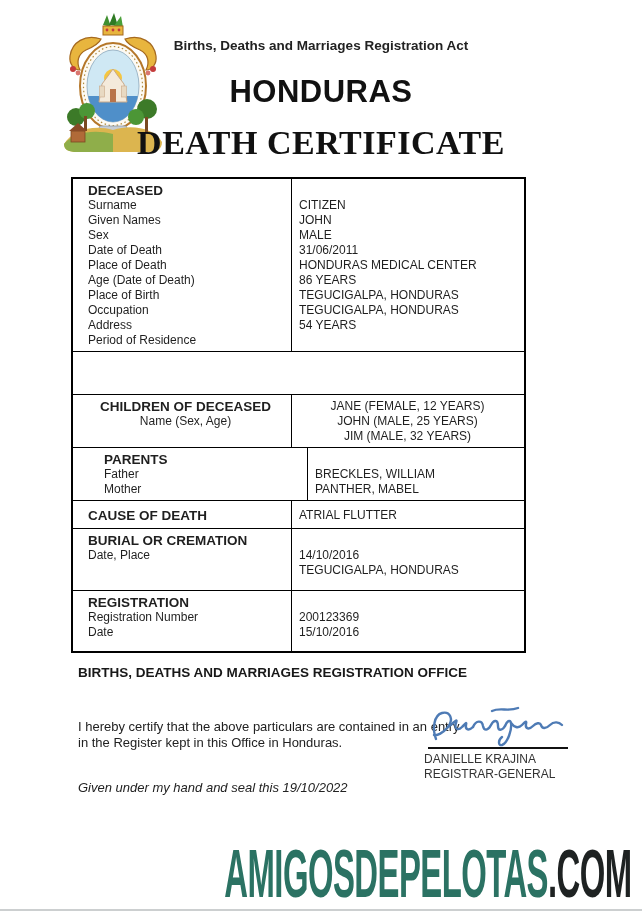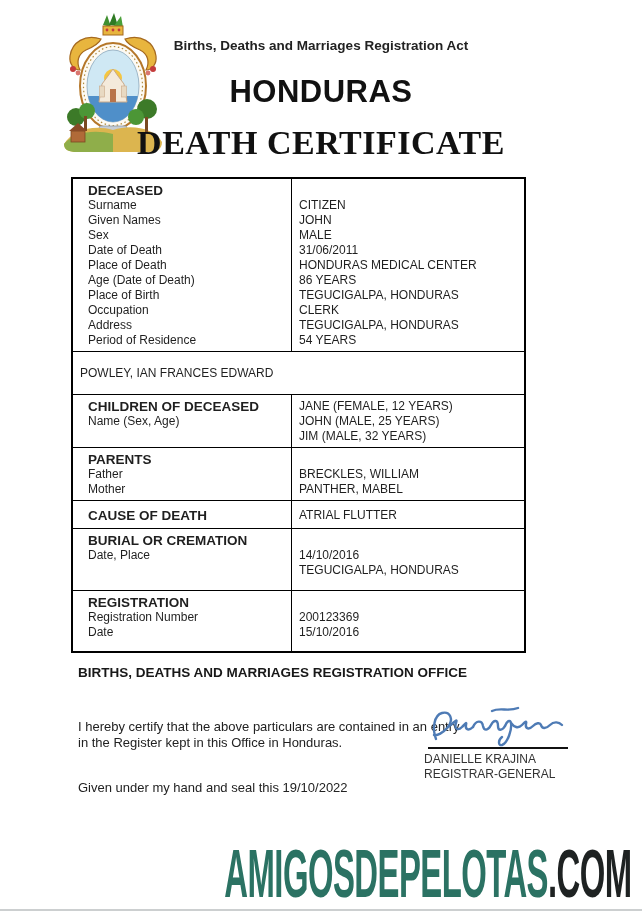--- a/index.html
+++ b/index.html
@@ -22,31 +22,31 @@
   .sec{display:flex;border-top:1px solid #000;box-sizing:border-box;}
   .sec:first-child{border-top:none;}
   .cell{box-sizing:border-box;}
   .cell.l{width:219px;border-right:1px solid #000;padding:4px 8px 3px 15px;flex:none;}
   .cell.r{flex:1;padding:4px 8px 3px 7px;}
   .line{font-size:12px;line-height:15px;min-height:15px;white-space:nowrap;}
   .sec-heading{font-size:13.5px;line-height:15px;font-weight:700;white-space:nowrap;}
   .s-deceased{min-height:165px;}
   .s-marriage{min-height:43px;}
   .s-marriage .cell{display:flex;align-items:center;}
-  .s-children{min-height:47px;}
-  .s-parents{min-height:48px;}
+  .s-children{min-height:47px;text-align:center;}
+  .s-parents{min-height:48px;padding-left:16px;}
   .s-cause{min-height:28px;}
   .s-cause .cell{display:flex;align-items:center;}
   .s-burial{min-height:62px;}
   .s-registration{min-height:61px;padding-top:0;}
 
   
   .office-heading{position:absolute;left:78px;top:665px;font-size:13.5px;font-weight:700;color:#181818;}
   .certify{position:absolute;left:78px;top:719px;font-size:13px;line-height:15.5px;color:#222;}
-  .given{position:absolute;left:78px;top:780px;font-size:13px;color:#222;}
+  .given{position:absolute;left:78px;top:780px;font-size:13px;color:#222;font-style:italic;}
 
   
   .sig-block{position:absolute;left:424px;top:703px;width:148px;text-align:left;}
   .sig-svg{display:block;margin:0 auto -2px auto;width:142px;height:46px;}
   .sig-line{border-top:2px solid #111;width:140px;margin:0 auto;}
   .sig-name{font-size:12px;line-height:15px;margin-top:3px;color:#333;}
   .sig-title{font-size:12px;line-height:15px;color:#333;}
 
   
   .watermark{position:absolute;right:10px;bottom:12px;font-weight:700;font-size:62px;
@@ -137,30 +137,26 @@
       </div>
       <div class="cell r">
         <div class="line"></div>
         <div class="line">CITIZEN</div>
         <div class="line">JOHN</div>
         <div class="line">MALE</div>
         <div class="line">31/06/2011</div>
         <div class="line">HONDURAS MEDICAL CENTER</div>
         <div class="line">86 YEARS</div>
         <div class="line">TEGUCIGALPA, HONDURAS</div>
-        <div class="line">CLERK</div>
         <div class="line">TEGUCIGALPA, HONDURAS</div>
         <div class="line">54 YEARS</div>
       </div>
     </div>
 
     <div class="sec s-marriage">
-      <div class="cell r">
-        <div class="line">POWLEY, IAN FRANCES EDWARD</div>
-      </div>
     </div>
 
     <div class="sec s-children">
       <div class="cell l">
         <div class="sec-heading">CHILDREN OF DECEASED</div>
         <div class="line">Name (Sex, Age)</div>
       </div>
       <div class="cell r">
         <div class="line">JANE (FEMALE, 12 YEARS)</div>
         <div class="line">JOHN (MALE, 25 YEARS)</div>

